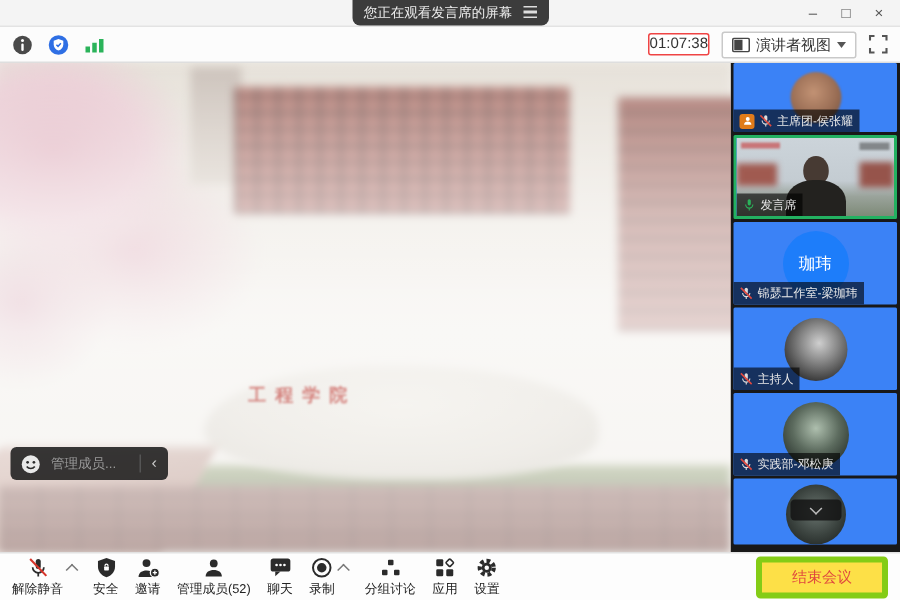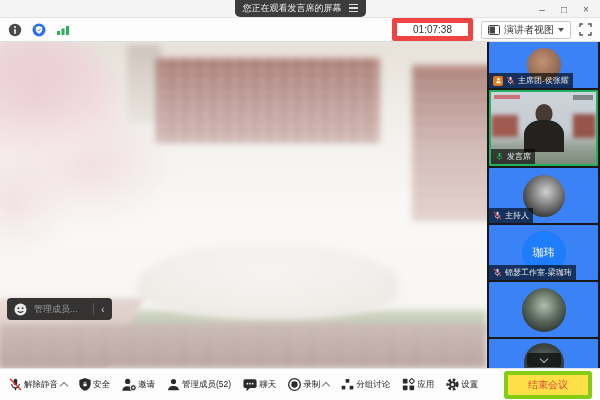--- a/index.html
+++ b/index.html
@@ -12,21 +12,21 @@
   .title-pill { background:#3c3c3c; color:#eee; font-size:9px; padding:2px 8px; border-radius:0 0 5px 5px; display:flex; align-items:center; gap:7px; height:18px; margin-top:-1px; }
   .hamburger { display:inline-flex; flex-direction:column; gap:2px; }
   .hamburger i { display:block; width:9px; height:1.5px; background:#ddd; }
   .win-controls { position:absolute; right:4px; top:0; height:18px; display:flex; align-items:center; gap:2px; }
   .win-btn { width:20px; height:16px; display:flex; align-items:center; justify-content:center; font-size:10px; color:#555; cursor:pointer; }
 
   
   .topbar { height:24px; background:#fcfcfc; border-bottom:1px solid #dedede; display:flex; align-items:center; padding:0 8px; gap:10px; flex:0 0 auto; }
   .tb-left { display:flex; align-items:center; gap:10px; }
   .tb-right { margin-left:auto; display:flex; align-items:center; gap:8px; }
-  .timer-box { border:5px solid #ef4444; border-radius:2px; background:#fff; font-size:10px; color:#333; padding:1px 16px; }
+  .timer-box { border:1px solid #ef4444; border-radius:2px; background:#fff; font-size:10px; color:#333; padding:1px 0; }
   .view-btn { border:1px solid #c9c9c9; border-radius:2px; background:#fff; display:flex; align-items:center; gap:4px; font-size:10px; color:#333; padding:1px 6px; cursor:pointer; }
   .caret-down { width:0; height:0; border-left:3.5px solid transparent; border-right:3.5px solid transparent; border-top:4px solid #555; }
   .fs-icon { cursor:pointer; display:flex; }
 
   
   .mainrow { flex:1 1 auto; display:flex; min-height:0; }
 
   
   .stage { position:relative; flex:1 1 auto; overflow:hidden; background:#e9e4dc; }
   .ph { position:absolute; filter:blur(3px); }
@@ -81,21 +81,21 @@
   .vid::before { content:""; position:absolute; left:0; top:32%; width:26%; height:30%; background:#a05a50; filter:blur(2px); }
   .vid::after { content:""; position:absolute; right:0; top:30%; width:22%; height:34%; background:#96544b; filter:blur(2px); }
   .vid-head { position:absolute; left:50%; top:12px; transform:translateX(-50%); width:17px; height:19px; border-radius:50% 50% 45% 45%; background:#473a33; }
   .vid-body { position:absolute; left:50%; top:28px; transform:translateX(-50%); width:40px; height:32px; border-radius:45% 45% 0 0; background:#23221f; }
   .vid-mark-l { position:absolute; left:3px; top:3px; width:26px; height:4px; background:rgba(200,40,40,.55); filter:blur(.7px); }
   .vid-mark-r { position:absolute; right:3px; top:3px; width:20px; height:5px; background:rgba(60,60,60,.5); filter:blur(.7px); }
 
   
   .toolbar { flex:0 0 32px; background:#fdfdfd; border-top:1px solid #e2e2e2; display:flex; align-items:center; padding:0 8px; gap:11px; }
   .tb-group { display:flex; align-items:flex-start; gap:3px; }
-  .tb-item { display:flex; flex-direction:row; align-items:center; gap:1px; cursor:pointer; }
+  .tb-item { display:flex; flex-direction:column; align-items:center; gap:1px; cursor:pointer; }
   .tb-item .ic { height:15px; display:flex; align-items:center; }
   .tb-label { font-size:8.5px; color:#222; white-space:nowrap; }
   .chev-up { width:6px; height:6px; border-left:1.5px solid #777; border-top:1.5px solid #777; transform:rotate(45deg); margin-top:6px; cursor:pointer; }
   .end-btn { margin-left:auto; border:4px solid #84cc16; color:#e0493e; background:#fde047; font-size:10px; padding:3px 20px; border-radius:3px; cursor:pointer; }
 
   svg { display:block; }
 </style>
 </head>
 <body>
 
@@ -164,20 +164,21 @@
       <div class="ph ph-sky"></div>
       <div class="ph ph-blossom"></div>
       <div class="ph ph-tower"></div>
       <div class="ph ph-building-main"></div>
       <div class="ph ph-building-right"></div>
       <div class="ph ph-hedge"></div>
       <div class="ph ph-stone"></div>
       <div class="ph ph-walk"></div>
       <div class="ph ph-pave"></div>
       <div class="wash"></div>
+      <div class="stone-text">工程学院</div>
 
       <div class="chat-pill">
         <span>
           <svg width="13" height="13" viewBox="0 0 13 13">
               <circle cx="6.5" cy="6.5" r="6" fill="#e9e9e9"></circle>
               <circle cx="4.4" cy="5.2" r="0.9" fill="#2b2b2b"></circle>
               <circle cx="8.6" cy="5.2" r="0.9" fill="#2b2b2b"></circle>
               <path d="M3.8 8a3.4 3.4 0 0 0 5.4 0" stroke="#2b2b2b" stroke-width="1.1" fill="none"></path>
             </svg>
         </span>
@@ -203,71 +204,82 @@
                 <rect x="4.6" y="1" width="2.8" height="5.6" rx="1.4" fill="#ddd"></rect>
                 <path d="M2.8 5.8a3.2 3.2 0 0 0 6.4 0" stroke="#ddd" stroke-width="1" fill="none"></path>
                 <line x1="6" y1="9.2" x2="6" y2="11" stroke="#ddd" stroke-width="1"></line>
                 <line x1="1.2" y1="1.2" x2="10.8" y2="10.8" stroke="#e0493e" stroke-width="1.4"></line>
               </svg>
           </span>
           <span class="pname">主席团-侯张耀</span>
         </div>
       </div>
 
-      <div class="tile active" style="height:76px;">
+      <div class="tile active" style="height:56px;">
         <div class="vid">
           <span class="vid-mark-l"></span>
           <span class="vid-mark-r"></span>
           <span class="vid-head"></span>
           <span class="vid-body"></span>
         </div>
         <div class="namebar">
           <span>
             <svg width="9" height="9" viewBox="0 0 12 12">
                 <rect x="4.6" y="1" width="2.8" height="5.6" rx="1.4" fill="#2bb35a"></rect>
                 <path d="M2.8 5.8a3.2 3.2 0 0 0 6.4 0" stroke="#2bb35a" stroke-width="1" fill="none"></path>
                 <line x1="6" y1="9.2" x2="6" y2="11" stroke="#2bb35a" stroke-width="1"></line>
               </svg>
           </span>
           <span class="pname">发言席</span>
+        </div>
+      </div>
+
+      <div class="tile" style="height:55px;">
+        <div class="avatar av4">珈玮</div>
+        <div class="namebar">
+          <span>
+            <svg width="9" height="9" viewBox="0 0 12 12">
+                <rect x="4.6" y="1" width="2.8" height="5.6" rx="1.4" fill="#ddd"></rect>
+                <path d="M2.8 5.8a3.2 3.2 0 0 0 6.4 0" stroke="#ddd" stroke-width="1" fill="none"></path>
+                <line x1="6" y1="9.2" x2="6" y2="11" stroke="#ddd" stroke-width="1"></line>
+                <line x1="1.2" y1="1.2" x2="10.8" y2="10.8" stroke="#e0493e" stroke-width="1.4"></line>
+              </svg>
+          </span>
+          <span class="pname">锦瑟工作室-梁珈玮</span>
         </div>
       </div>
 
       <div class="tile" style="height:55px;">
         <div class="avatar av3"></div>
         <div class="namebar">
           <span>
             <svg width="9" height="9" viewBox="0 0 12 12">
                 <rect x="4.6" y="1" width="2.8" height="5.6" rx="1.4" fill="#ddd"></rect>
                 <path d="M2.8 5.8a3.2 3.2 0 0 0 6.4 0" stroke="#ddd" stroke-width="1" fill="none"></path>
                 <line x1="6" y1="9.2" x2="6" y2="11" stroke="#ddd" stroke-width="1"></line>
                 <line x1="1.2" y1="1.2" x2="10.8" y2="10.8" stroke="#e0493e" stroke-width="1.4"></line>
               </svg>
           </span>
           <span class="pname">主持人</span>
         </div>
       </div>
 
       <div class="tile" style="height:55px;">
-        <div class="avatar av4">珈玮</div>
+        <div class="avatar av5"></div>
         <div class="namebar">
           <span>
             <svg width="9" height="9" viewBox="0 0 12 12">
                 <rect x="4.6" y="1" width="2.8" height="5.6" rx="1.4" fill="#ddd"></rect>
                 <path d="M2.8 5.8a3.2 3.2 0 0 0 6.4 0" stroke="#ddd" stroke-width="1" fill="none"></path>
                 <line x1="6" y1="9.2" x2="6" y2="11" stroke="#ddd" stroke-width="1"></line>
                 <line x1="1.2" y1="1.2" x2="10.8" y2="10.8" stroke="#e0493e" stroke-width="1.4"></line>
               </svg>
           </span>
-          <span class="pname">锦瑟工作室-梁珈玮</span>
-        </div>
-      </div>
-
-      <div class="tile" style="height:55px;">
-        <div class="avatar av5"></div>
+          <span class="pname">实践部-邓松庚</span>
+        </div>
       </div>
 
       <div class="tile" style="height:44px;">
         <div class="avatar av6" style="top:24px;"></div>
         <div class="more-pill">
             <span class="chev-dn"></span>
           </div>
       </div>
 
     </div>

